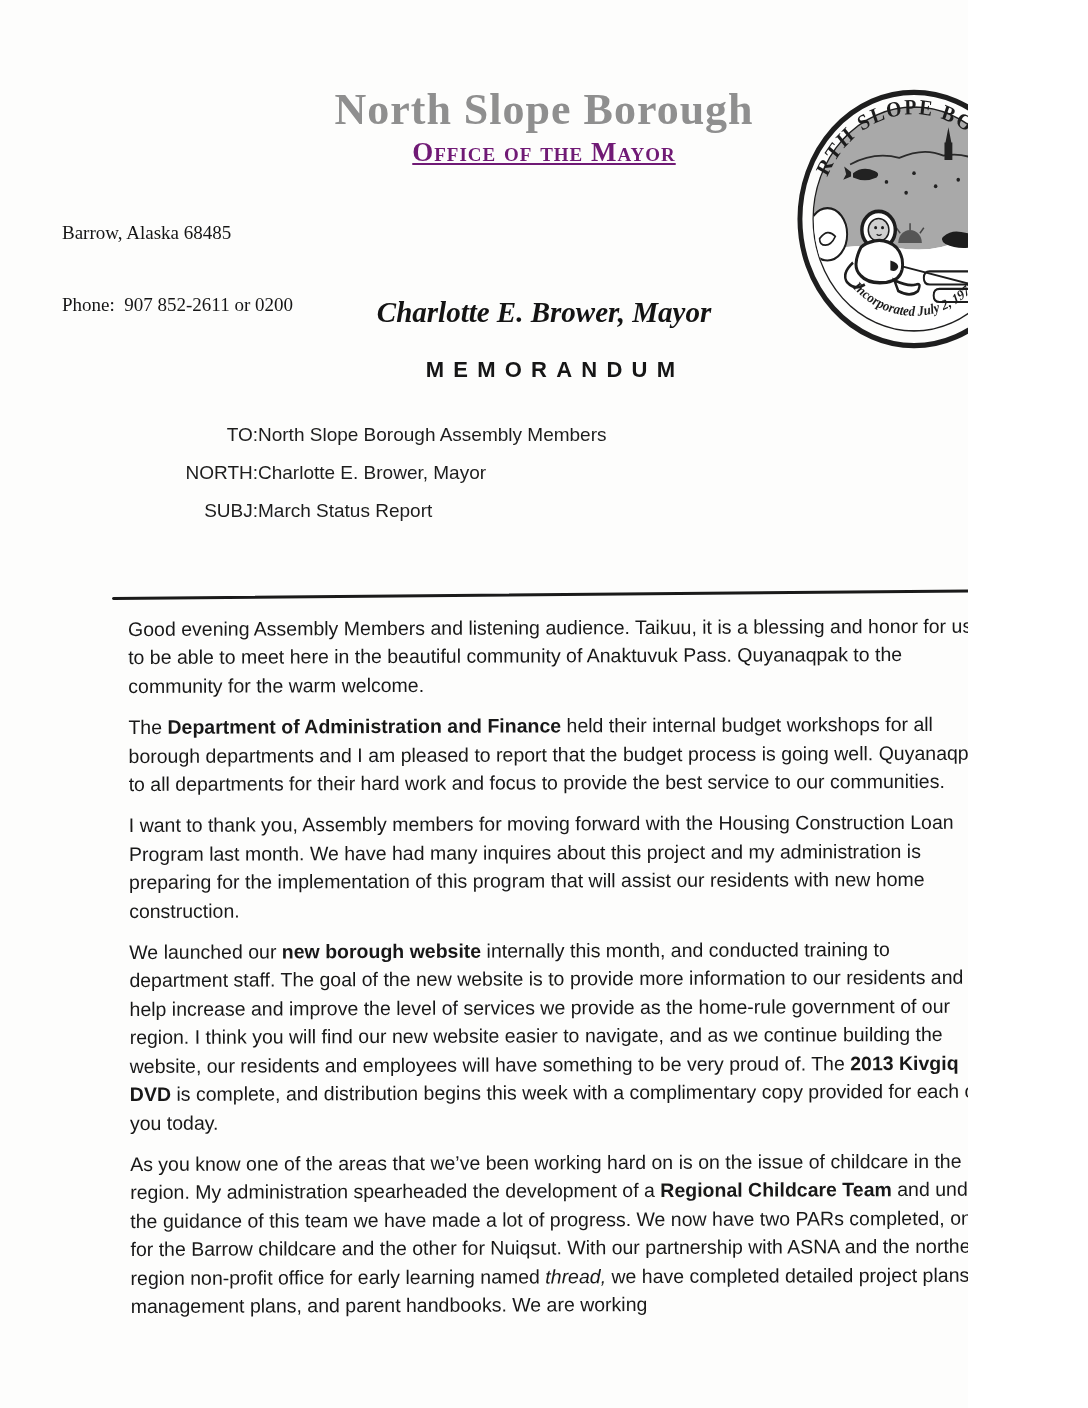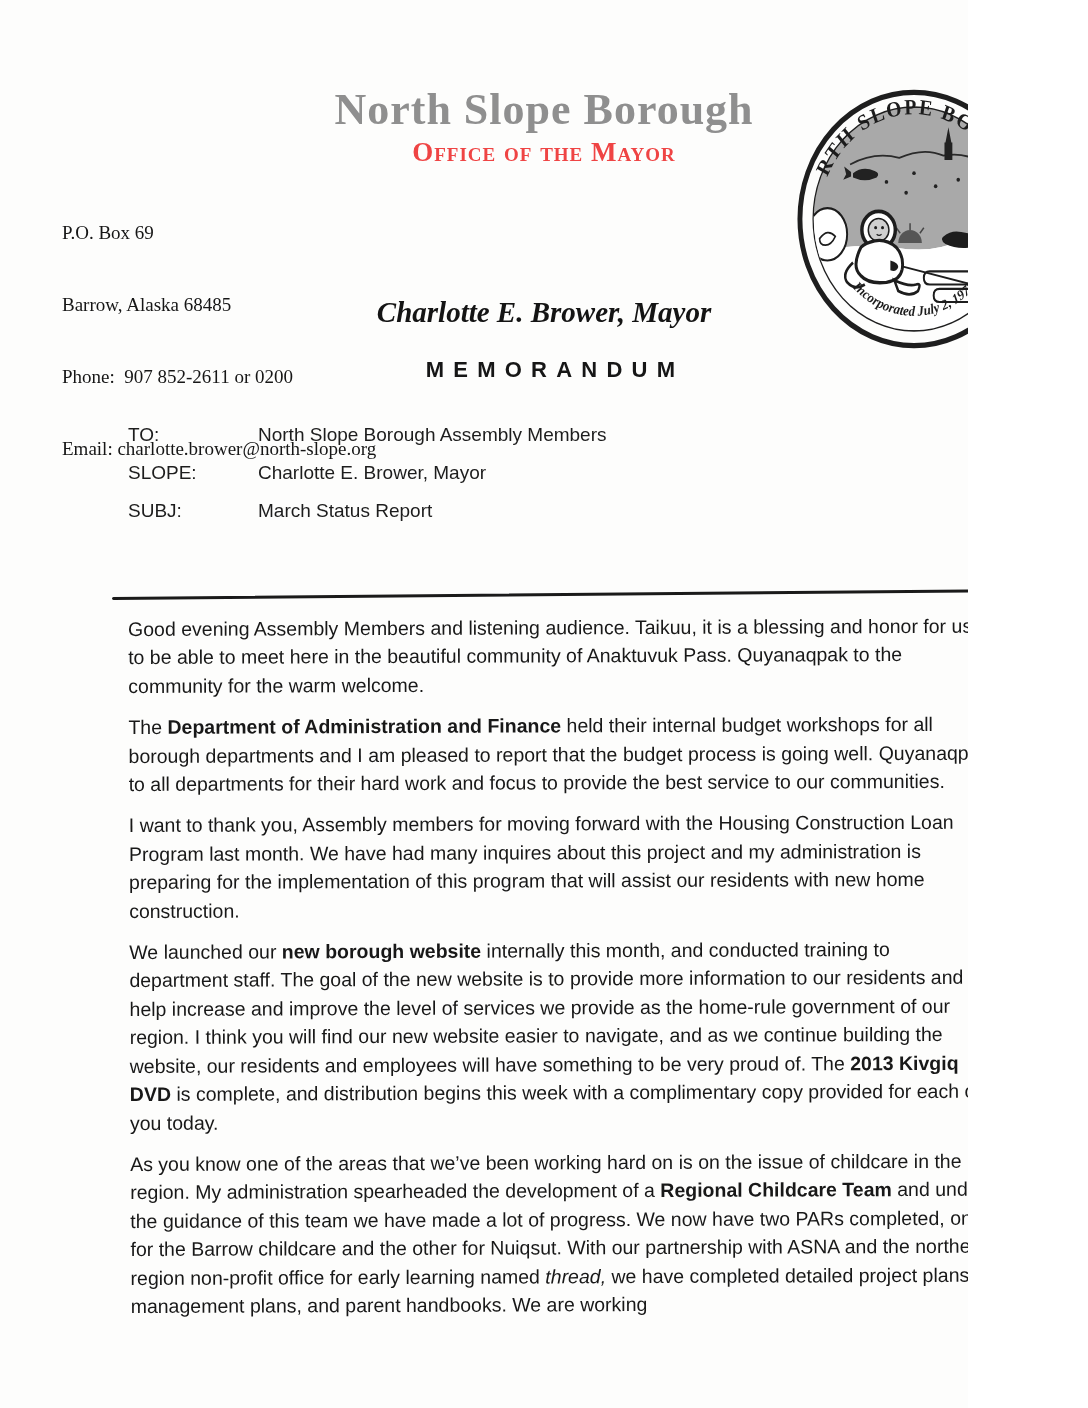--- a/index.html
+++ b/index.html
@@ -27,22 +27,23 @@
     letter-spacing: 1px;
   }
   .office-line {
     position: absolute;
     top: 137px; left: 0; width: 1088px;
     text-align: center;
     font-family: "Liberation Serif", serif;
     font-variant: small-caps;
     font-size: 27px;
     font-weight: 600;
-    color: #ef4444;
+    color: #701a75;
     letter-spacing: 1px;
+    text-decoration: underline;
   }
   .contact-block {
     position: absolute;
     top: 173px; left: 62px;
     font-family: "Liberation Serif", serif;
     font-size: 19px;
     line-height: 24px;
     color: #161616;
     white-space: pre;
   }
@@ -74,21 +75,21 @@
   }
 
   
   .memo-fields {
     position: absolute;
     top: 424px; left: 128px;
     font-size: 19px;
     color: #1d1d1d;
   }
   .memo-row { display: flex; margin-bottom: 17px; line-height: 21px; }
-  .memo-label { width: 130px; flex: 0 0 130px; }
+  .memo-label { width: 130px; flex: 0 0 130px; text-align: right; }
   .memo-value { }
 
   
   .divider {
     position: absolute;
     top: 597px; left: 112px;
     width: 890px; height: 3px;
     background: #1a1a1a;
     transform: rotate(-0.5deg);
     transform-origin: left center;
@@ -110,24 +111,22 @@
 </style>
 </head>
 <body>
 
 <div class="page">
 
   <div class="org-title">North Slope Borough</div>
   <div class="office-line">Office of the Mayor</div>
 
   <div class="contact-block">
-    <div>P.O. Box 69</div>
     <div>Barrow, Alaska 68485</div>
     <div>Phone:  907 852-2611 or 0200</div>
-    <div>Email: charlotte.brower@north-slope.org</div>
   </div>
 
   <svg class="seal" viewBox="0 0 240 240" preserveAspectRatio="none" aria-hidden="true">
     <defs>
       <path id="arcTop" d="M 29.8 87.2 A 96 96 0 0 1 210.2 87.2" fill="none"></path>
       <path id="arcBottom" d="M 36.5 148.5 A 88 88 0 0 0 203.5 148.5" fill="none"></path>
       <clipPath id="sceneClip">
           <circle cx="120" cy="120" r="102"></circle>
         </clipPath>
     </defs>
@@ -198,21 +197,21 @@
   <div class="mayor-line">Charlotte E. Brower, Mayor</div>
 
   <div class="memo-title">MEMORANDUM</div>
 
   <div class="memo-fields">
     <div class="memo-row">
       <div class="memo-label">TO:</div>
       <div class="memo-value">North Slope Borough Assembly Members</div>
     </div>
     <div class="memo-row">
-      <div class="memo-label">SLOPE:</div>
+      <div class="memo-label">NORTH:</div>
       <div class="memo-value">Charlotte E. Brower, Mayor</div>
     </div>
     <div class="memo-row">
       <div class="memo-label">SUBJ:</div>
       <div class="memo-value">March Status Report</div>
     </div>
   </div>
 
   <div class="divider"></div>
 

